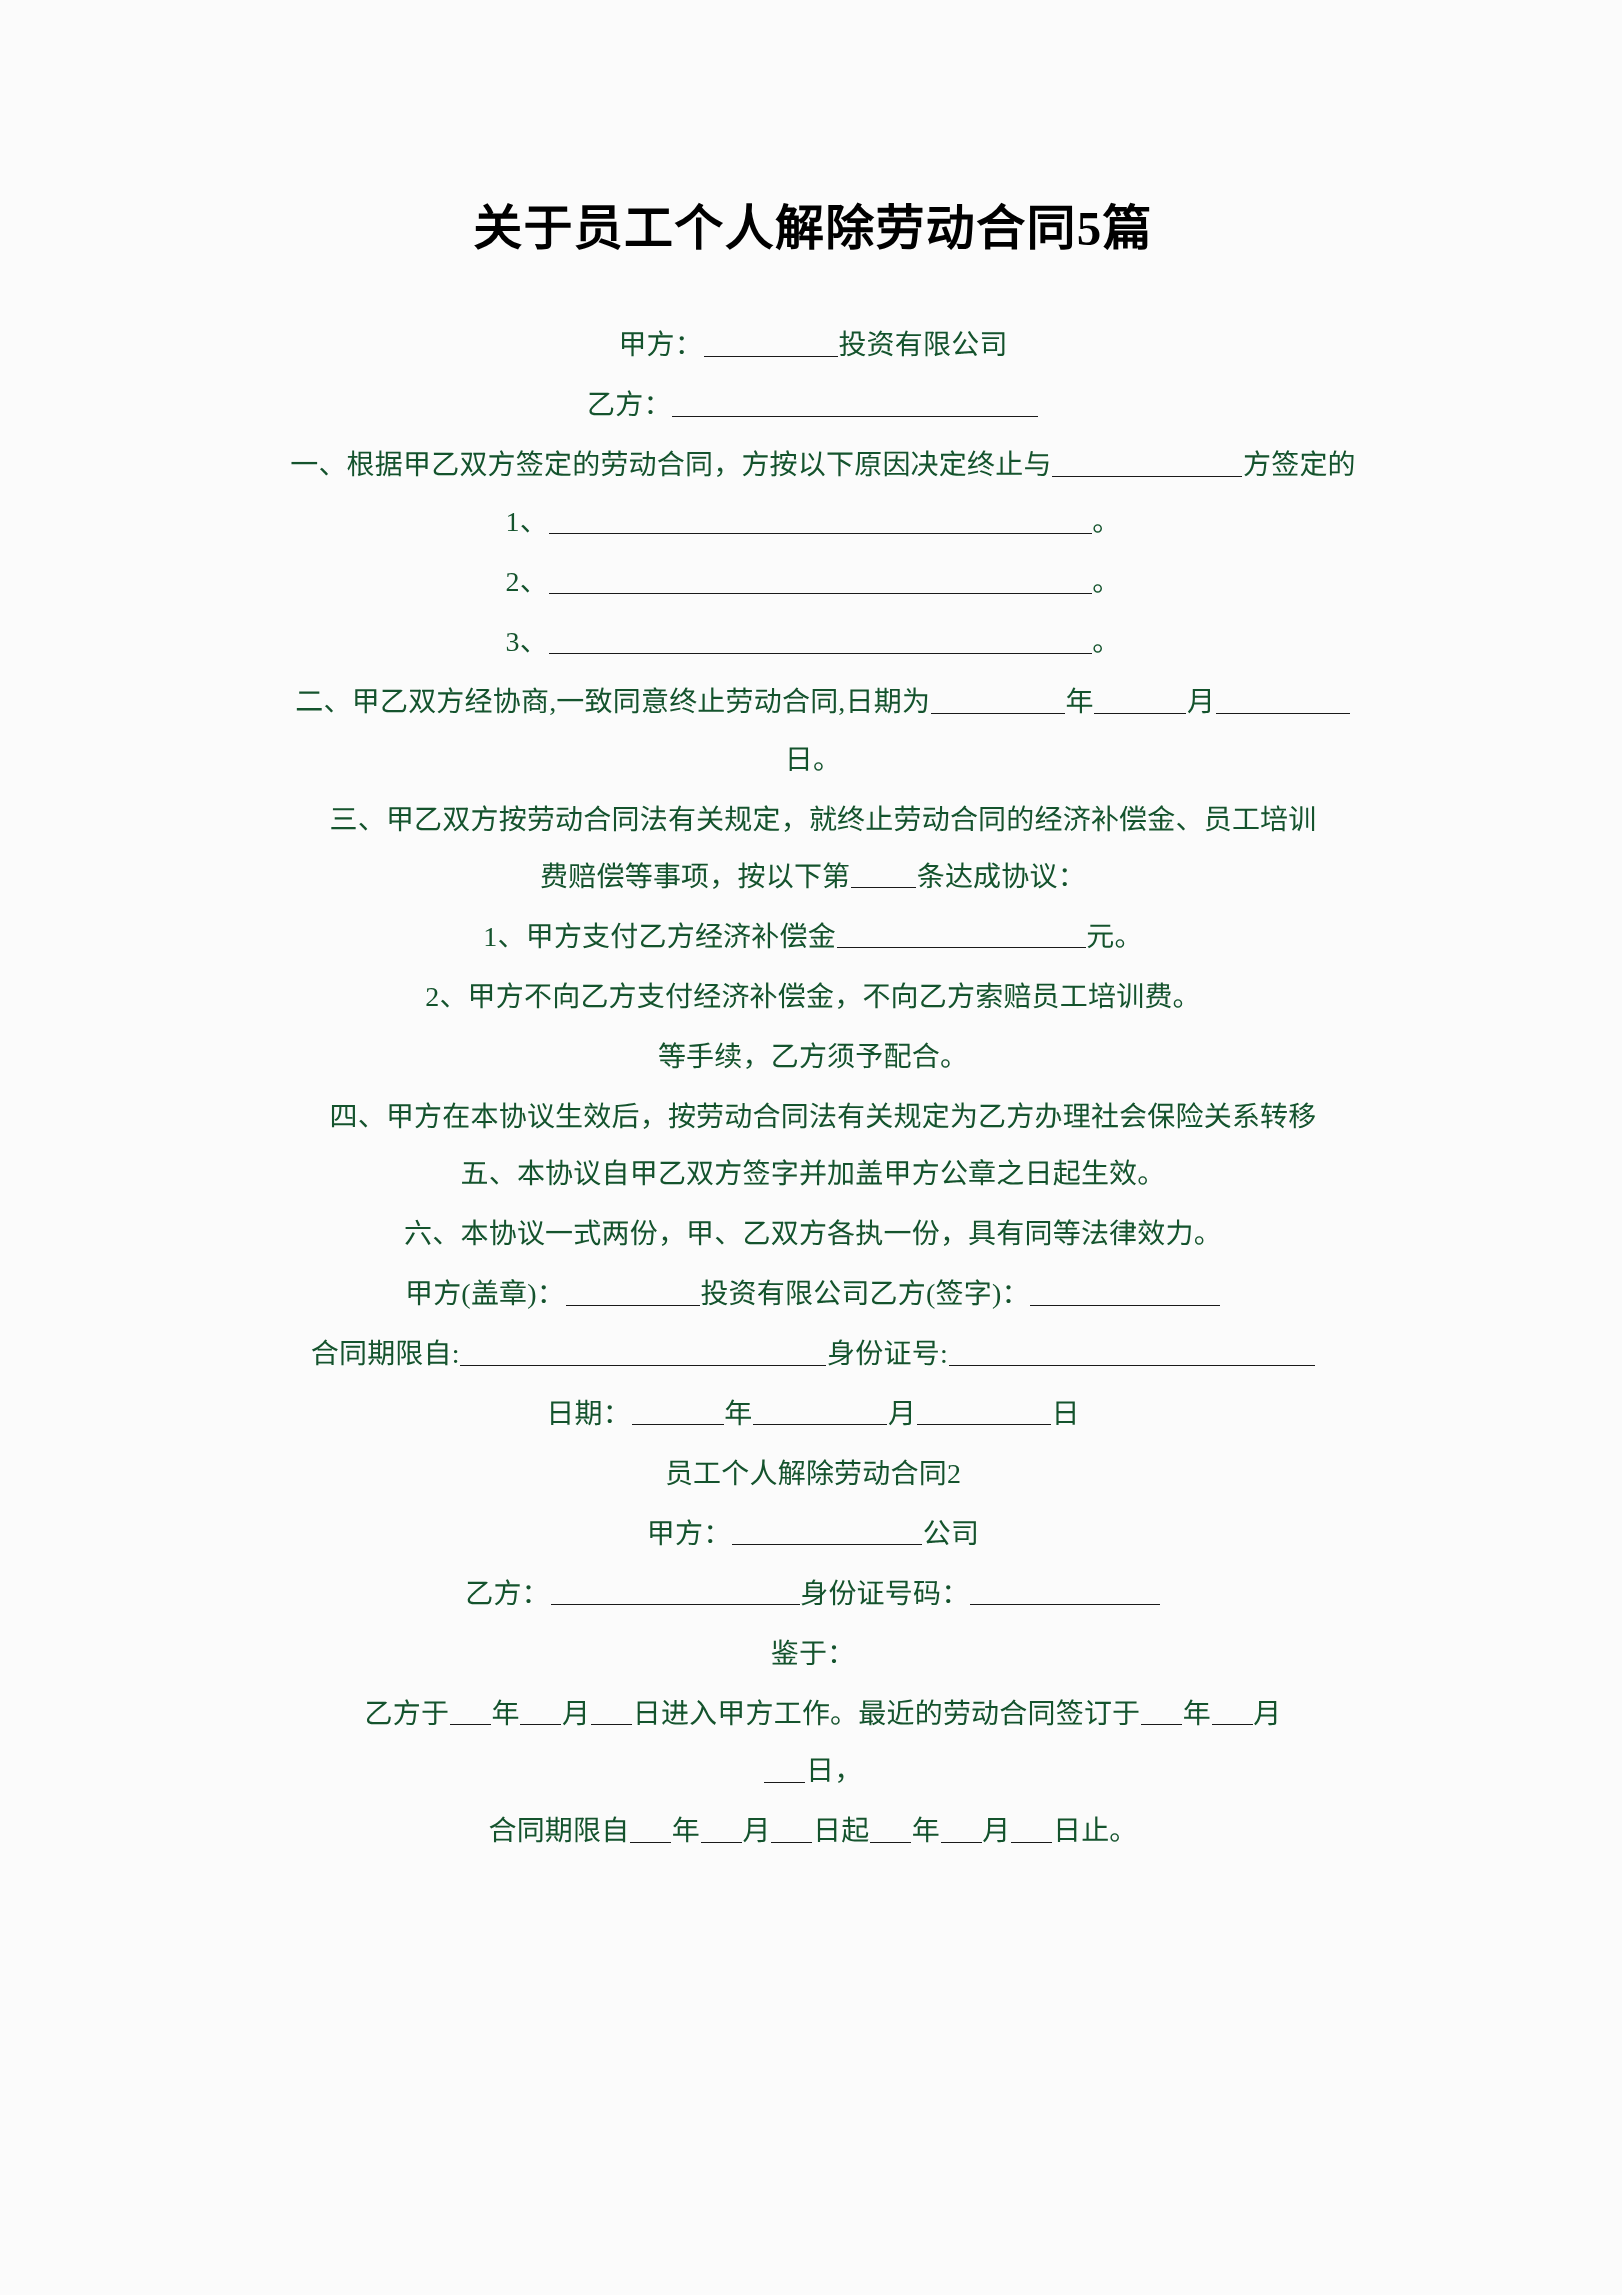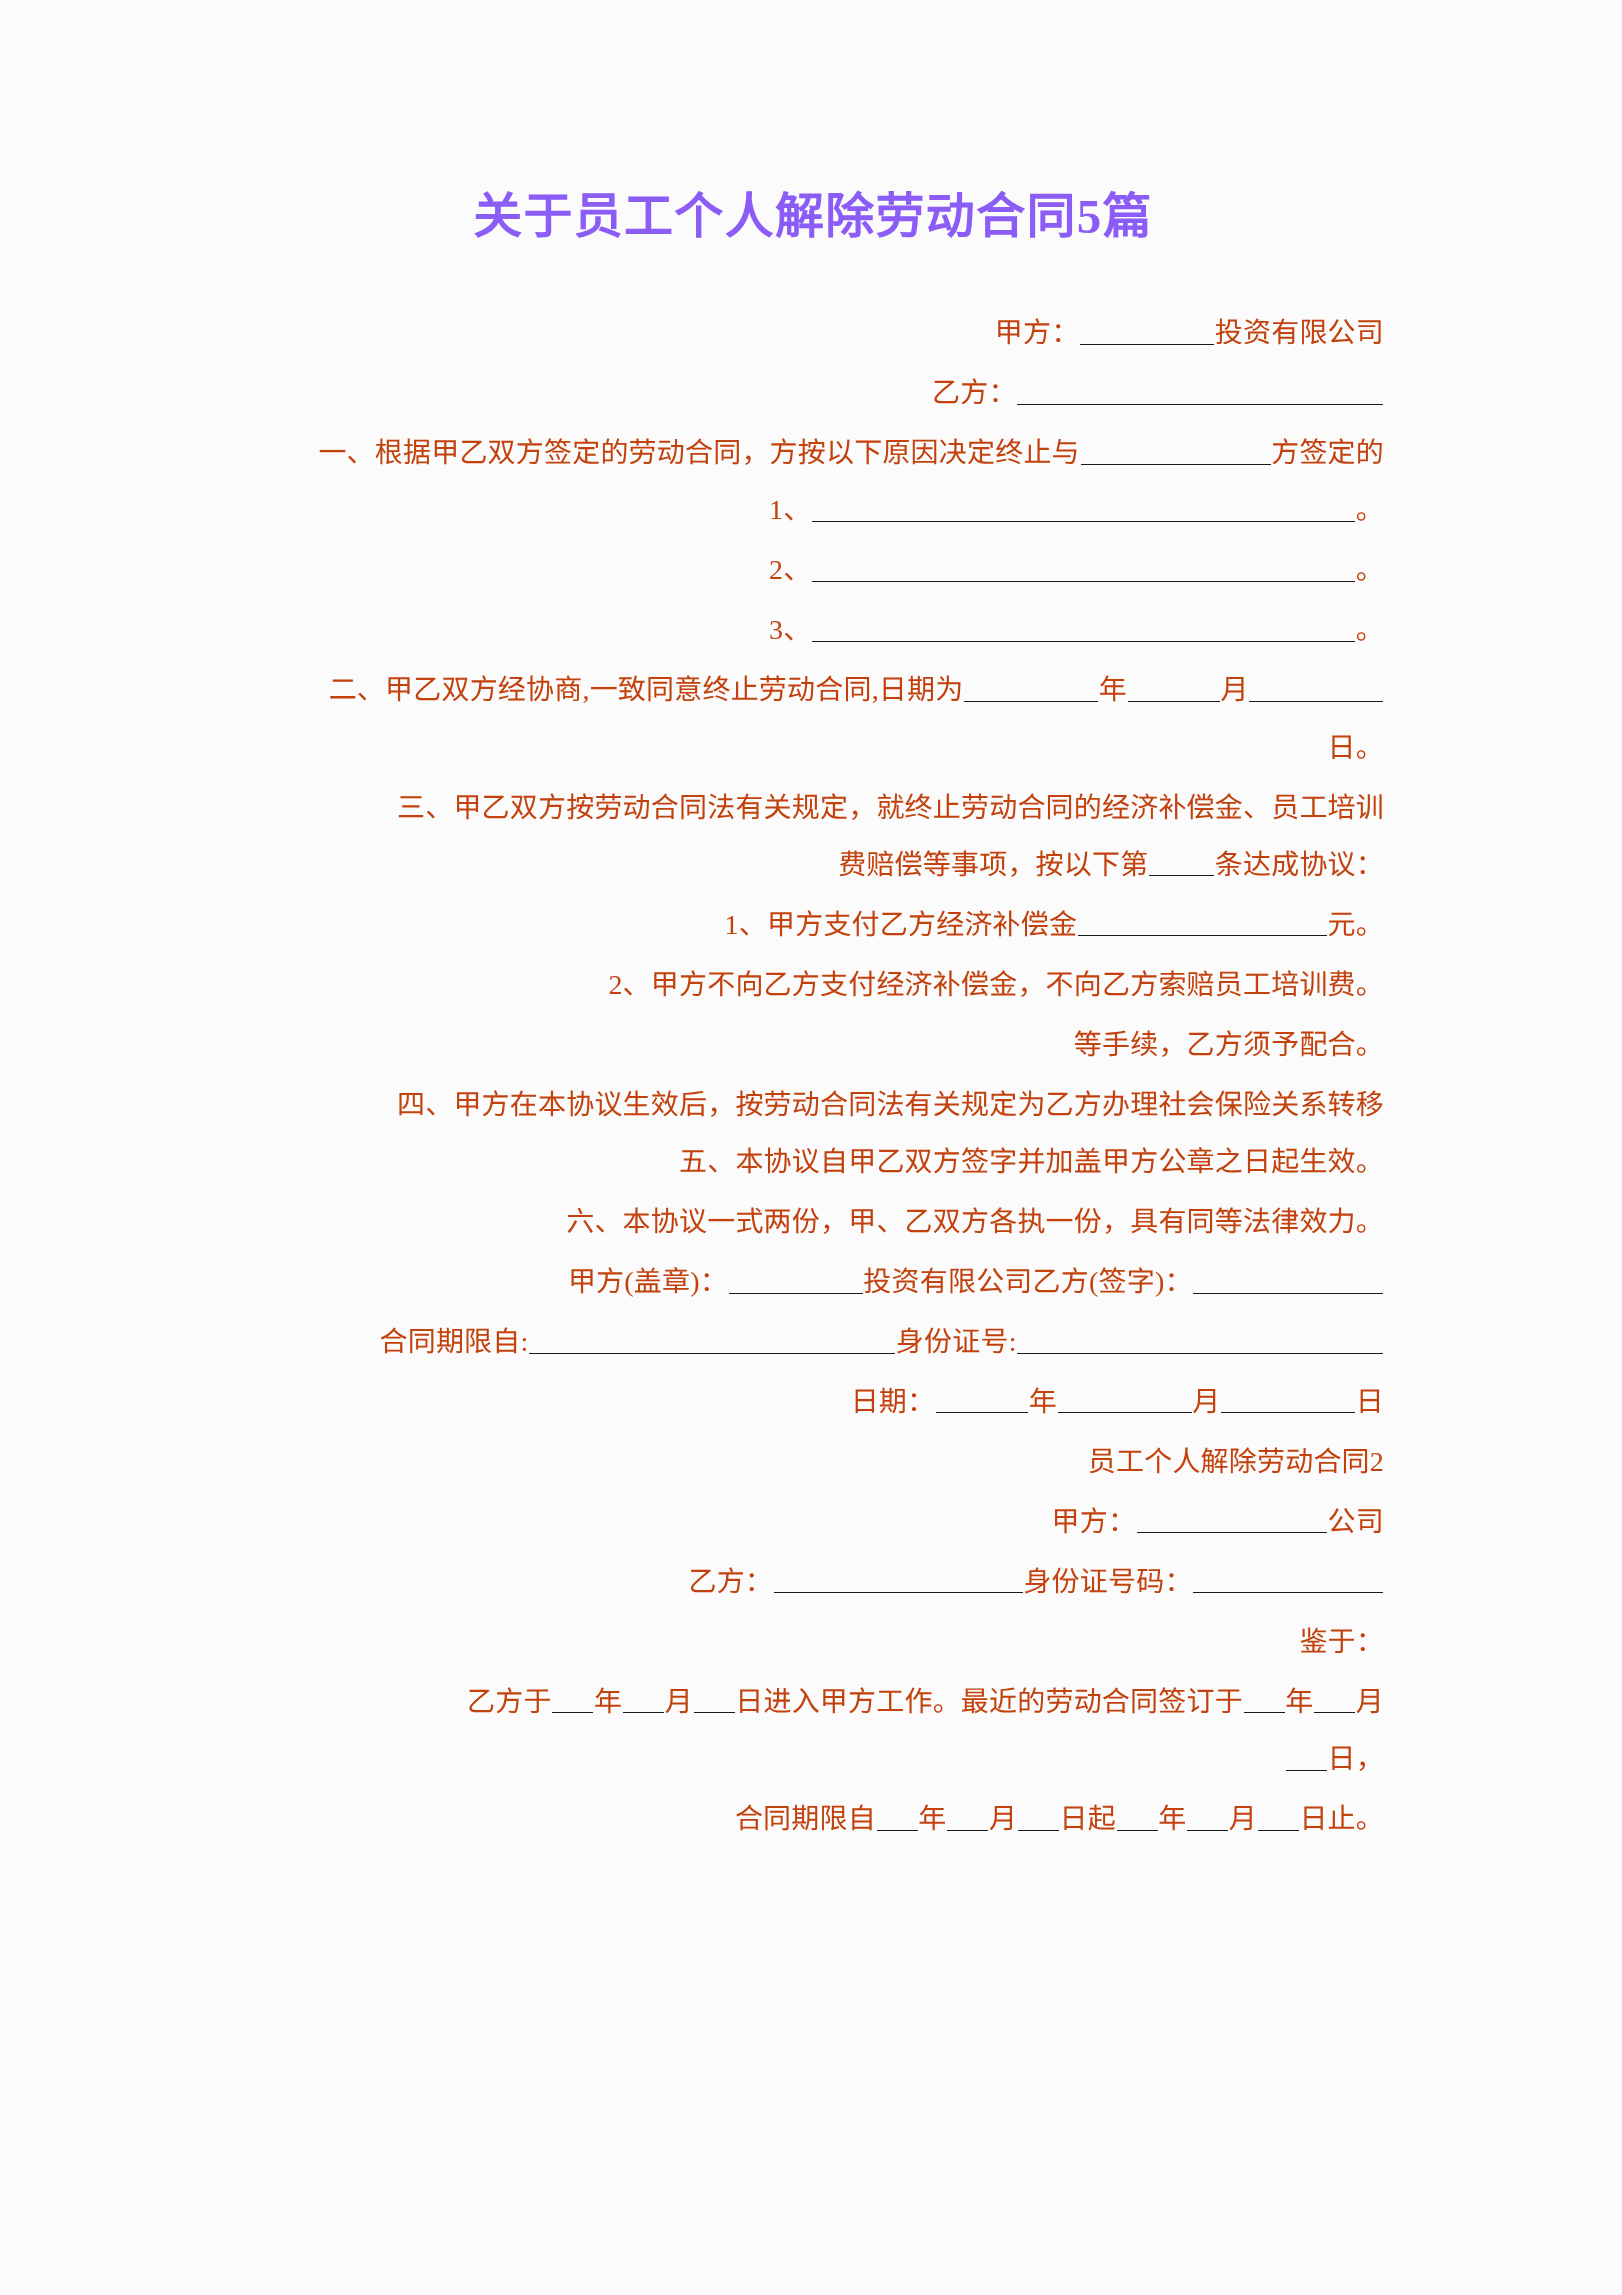--- a/index.html
+++ b/index.html
@@ -22,37 +22,37 @@
   .content {
     position: absolute;
     left: 242px;
     top: 0;
     width: 1142px;
   }
   .doc-title {
     font-size: 49px;
     font-weight: bold;
     text-align: center;
-    color: #8b5cf6;
+    color: #000000;
     letter-spacing: 1.3px;
-    margin: 0;
+    margin: 12px;
     padding-top: 186px;
     padding-bottom: 0;
     line-height: 1.25;
     font-family: "Liberation Serif", "DejaVu Serif", serif;
   }
   .body-block {
     margin-top: 60px;
   }
   .para {
     font-size: 28px;
-    color: #c2410c;
+    color: #14532d;
     line-height: 1.86;
     margin: 0 0 7.9px 0;
-    text-align: right;
+    text-align: center;
     word-break: break-all;
     letter-spacing: 0.2px;
   }
   .para.tight {
     margin-bottom: 5.2px;
     margin-left: 20px;
   }
   .blank {
     display: inline-block;
     border-bottom: 1.3px solid #1a1a1a;

